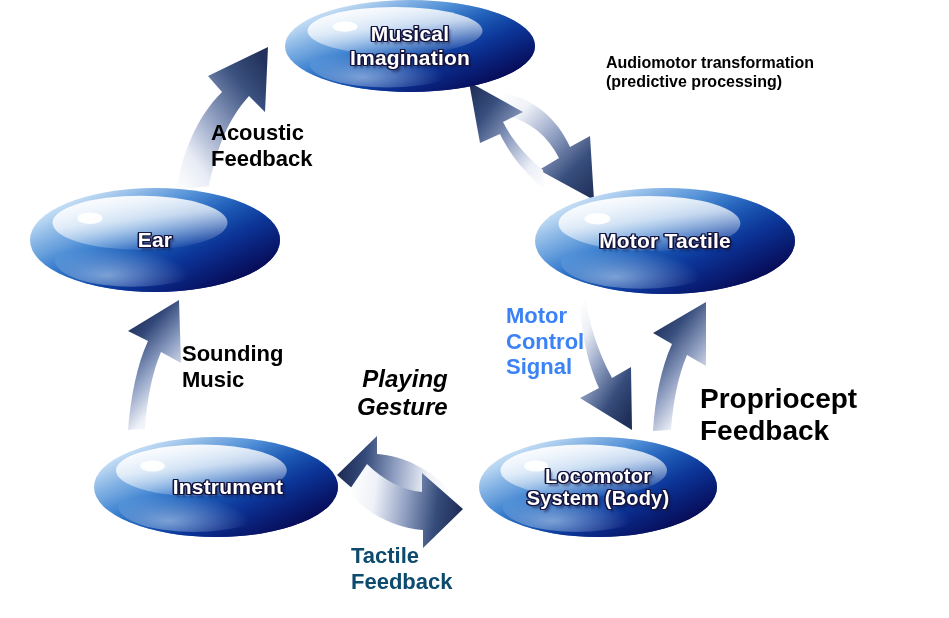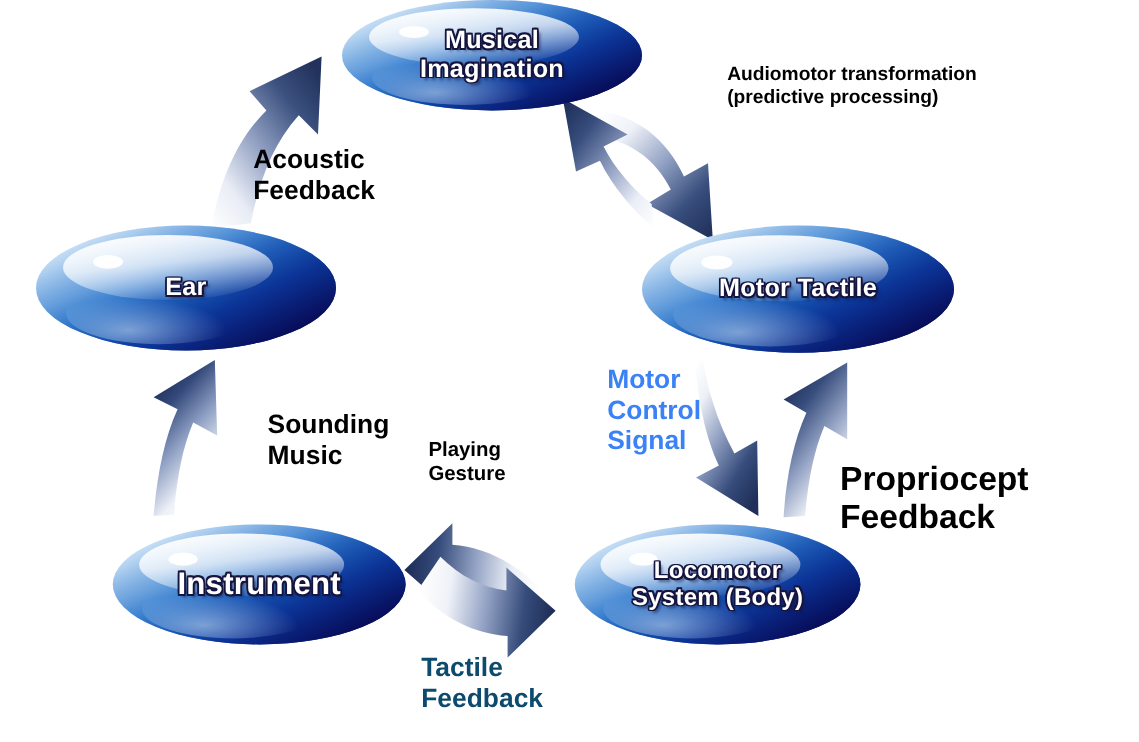--- a/index.html
+++ b/index.html
@@ -283,34 +283,34 @@
       </g>
   </svg>
 
   <div id="node-labels">
       <div class="node-label" style="font-size: 21px; left: 285px; top: 0px; width: 250px; height: 92px; display: flex; align-items: center; justify-content: center;">Musical
 Imagination</div>
       <div class="node-label" style="font-size: 21px; left: 535px; top: 188px; width: 260px; height: 106px; display: flex; align-items: center; justify-content: center;">Motor Tactile</div>
       <div class="node-label" style="font-size: 21px; left: 30px; top: 188px; width: 250px; height: 104px; display: flex; align-items: center; justify-content: center;">Ear</div>
       <div class="node-label" style="font-size: 20px; left: 479px; top: 437px; width: 238px; height: 100px; display: flex; align-items: center; justify-content: center;">Locomotor
 System (Body)</div>
-      <div class="node-label" style="font-size: 26px; left: 94px; top: 437px; width: 244px; height: 100px; display: flex; align-items: center; justify-content: center;">Instrument</div>
+      <div class="node-label" style="font-size: 21px; left: 106px; top: 437px; width: 244px; height: 100px; display: flex; align-items: center; justify-content: center;">Instrument</div>
     </div>
 
   <div id="edge-labels">
       <div class="edge-label" style="left: 606px; top: 54px; font-size: 16px; text-align: left; color: rgb(0, 0, 0);">Audiomotor transformation
 (predictive processing)</div>
       <div class="edge-label" style="left: 211px; top: 120px; font-size: 22px; text-align: left; color: rgb(0, 0, 0);">Acoustic
 Feedback</div>
       <div class="edge-label" style="left: 506px; top: 303px; font-size: 22px; text-align: left; color: #3b82f6;">Motor
 Control
 Signal</div>
       <div class="edge-label" style="left: 700px; top: 357px; font-size: 28px; text-align: left; color: rgb(0, 0, 0); margin-top: 26px;">Proprioceptive
 Feedback</div>
-      <div class="edge-label" style="left: 182px; top: 341px; font-size: 22px; text-align: left; color: rgb(0, 0, 0); margin-left: 41px;">Sounding
+      <div class="edge-label" style="left: 182px; top: 341px; font-size: 22px; text-align: left; color: rgb(0, 0, 0);">Sounding
 Music</div>
-      <div class="edge-label" style="left: 357px; top: 365px; font-size: 17px; text-align: left; color: rgb(0, 0, 0);">Playing
+      <div class="edge-label" style="left: 357px; top: 365px; font-size: 24px; text-align: right; color: rgb(0, 0, 0); font-style: italic;">Playing
 Gesture</div>
       <div class="edge-label" style="left: 351px; top: 543px; font-size: 22px; text-align: left; color: #0c4a6e;">Tactile
 Feedback</div>
     </div>
 
 </div>
 
 </body></html>

